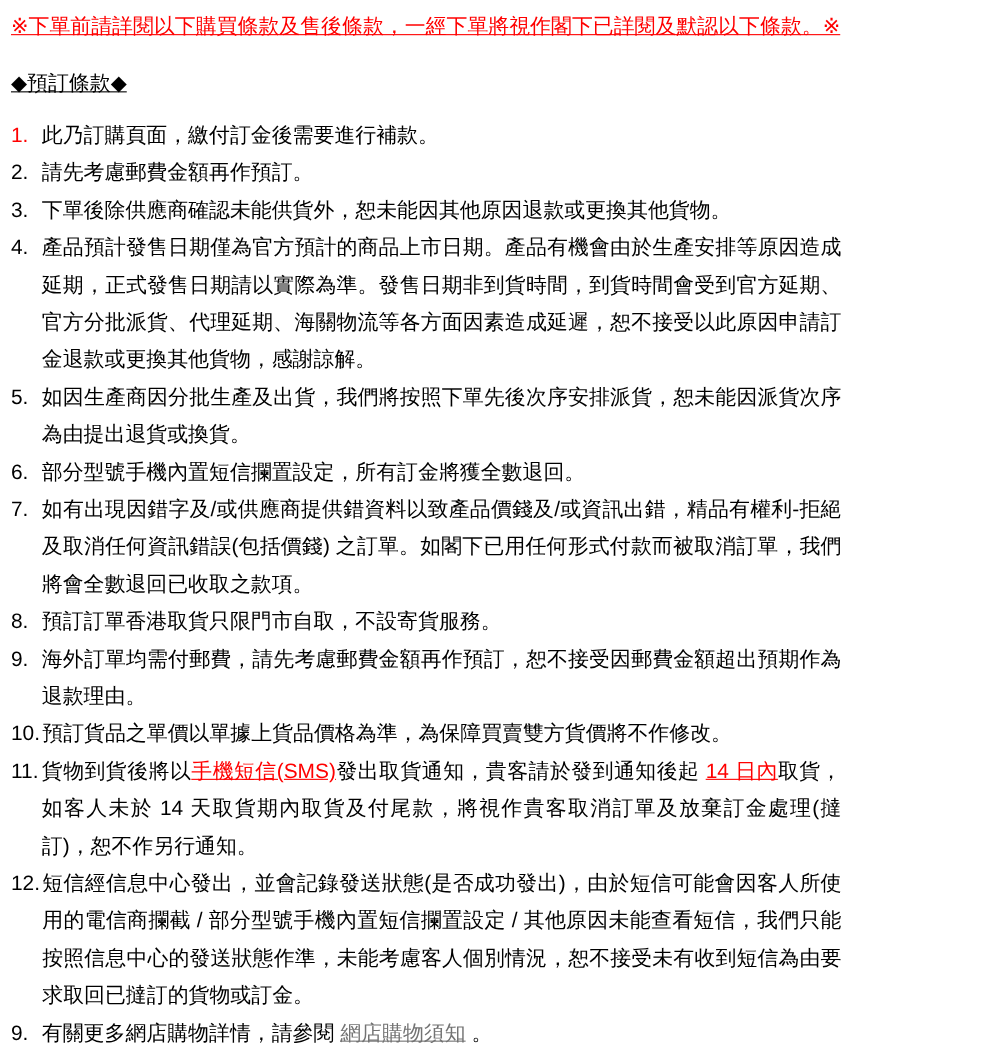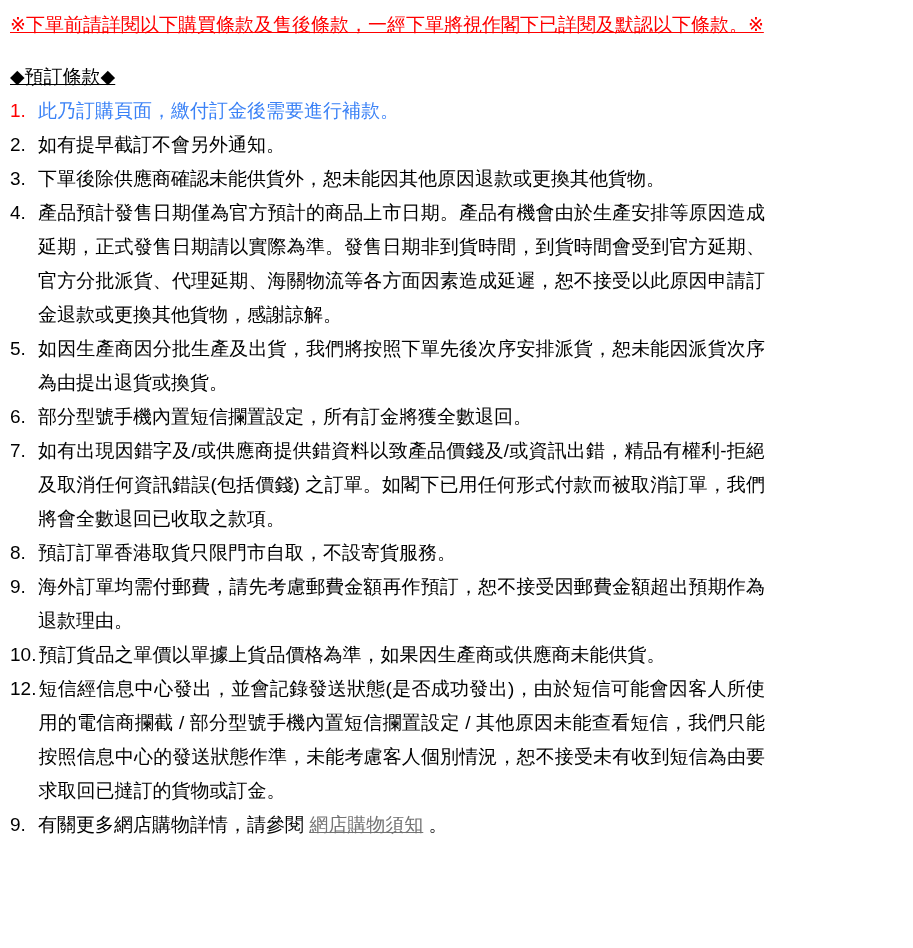--- a/index.html
+++ b/index.html
@@ -19,40 +19,40 @@
     color: #000000;
   }
   .notice {
     color: #ff0000;
     text-decoration: underline;
     margin-bottom: 18px;
   }
   .section-title {
     display: inline-block;
     text-decoration: underline;
-    margin-bottom: 0;
+    margin-bottom: 13px;
   }
   .terms-list {
     width: 100%;
   }
   .term {
     display: flex;
     align-items: flex-start;
   }
   .term .num {
     flex: 0 0 auto;
     min-width: 28px;
     padding-right: 2px;
     white-space: nowrap;
   }
   .term .txt {
     flex: 1 1 auto;
     text-align: justify;
   }
-  .seg-red { color: #3b82f6; }
+  .seg-red { color: #000000; }
   .seg-red-underline { color: #ff0000; text-decoration: underline; }
   a.seg-link { color: #737373; text-decoration: underline; cursor: pointer; }
   .num.red { color: #ff0000; }
 </style>
 </head>
 <body>
 
 <div class="page">
   <div class="notice">※下單前請詳閱以下購買條款及售後條款，一經下單將視作閣下已詳閱及默認以下條款。※</div>
 
@@ -60,21 +60,21 @@
     <span class="section-title">◆預訂條款◆</span>
   </div>
 
   <div class="terms-list">
       <div class="term">
         <span class="num red">1.</span>
         <div class="txt"><span class="seg-red">此乃訂購頁面，繳付訂金後需要進行補款。</span></div>
       </div>
       <div class="term">
         <span class="num">2.</span>
-        <div class="txt"><span class="seg-plain">如有提早截訂不會另外通知。</span></div>
+        <div class="txt"><span class="seg-plain">請先考慮郵費金額再作預訂。</span></div>
       </div>
       <div class="term">
         <span class="num">3.</span>
         <div class="txt"><span class="seg-plain">下單後除供應商確認未能供貨外，恕未能因其他原因退款或更換其他貨物。</span></div>
       </div>
       <div class="term">
         <span class="num">4.</span>
         <div class="txt"><span class="seg-plain">產品預計發售日期僅為官方預計的商品上市日期。產品有機會由於生產安排等原因造成延期，正式發售日期請以實際為準。發售日期非到貨時間，到貨時間會受到官方延期、官方分批派貨、代理延期、海關物流等各方面因素造成延遲，恕不接受以此原因申請訂金退款或更換其他貨物，感謝諒解。</span></div>
       </div>
       <div class="term">
@@ -92,21 +92,25 @@
       <div class="term">
         <span class="num">8.</span>
         <div class="txt"><span class="seg-plain">預訂訂單香港取貨只限門市自取，不設寄貨服務。</span></div>
       </div>
       <div class="term">
         <span class="num">9.</span>
         <div class="txt"><span class="seg-plain">海外訂單均需付郵費，請先考慮郵費金額再作預訂，恕不接受因郵費金額超出預期作為退款理由。</span></div>
       </div>
       <div class="term">
         <span class="num">10.</span>
-        <div class="txt"><span class="seg-plain">預訂貨品之單價以單據上貨品價格為準，如果因生產商或供應商未能供貨。</span></div>
+        <div class="txt"><span class="seg-plain">預訂貨品之單價以單據上貨品價格為準，為保障買賣雙方貨價將不作修改。</span></div>
+      </div>
+      <div class="term">
+        <span class="num">11.</span>
+        <div class="txt"><span class="seg-plain">貨物到貨後將以</span><span class="seg-red-underline">手機短信(SMS)</span><span class="seg-plain">發出取貨通知，貴客請於發到通知後起 </span><span class="seg-red-underline">14 日內</span><span class="seg-plain">取貨，如客人未於 14 天取貨期內取貨及付尾款，將視作貴客取消訂單及放棄訂金處理(撻訂)，恕不作另行通知。</span></div>
       </div>
       <div class="term">
         <span class="num">12.</span>
         <div class="txt"><span class="seg-plain">短信經信息中心發出，並會記錄發送狀態(是否成功發出)，由於短信可能會因客人所使用的電信商攔截 / 部分型號手機內置短信攔置設定 / 其他原因未能查看短信，我們只能按照信息中心的發送狀態作準，未能考慮客人個別情況，恕不接受未有收到短信為由要求取回已撻訂的貨物或訂金。</span></div>
       </div>
       <div class="term">
         <span class="num">9.</span>
         <div class="txt"><span class="seg-plain">有關更多網店購物詳情，請參閱 </span><a class="seg-link" href="#">網店購物須知</a><span class="seg-plain"> 。</span></div>
       </div>
     </div>

